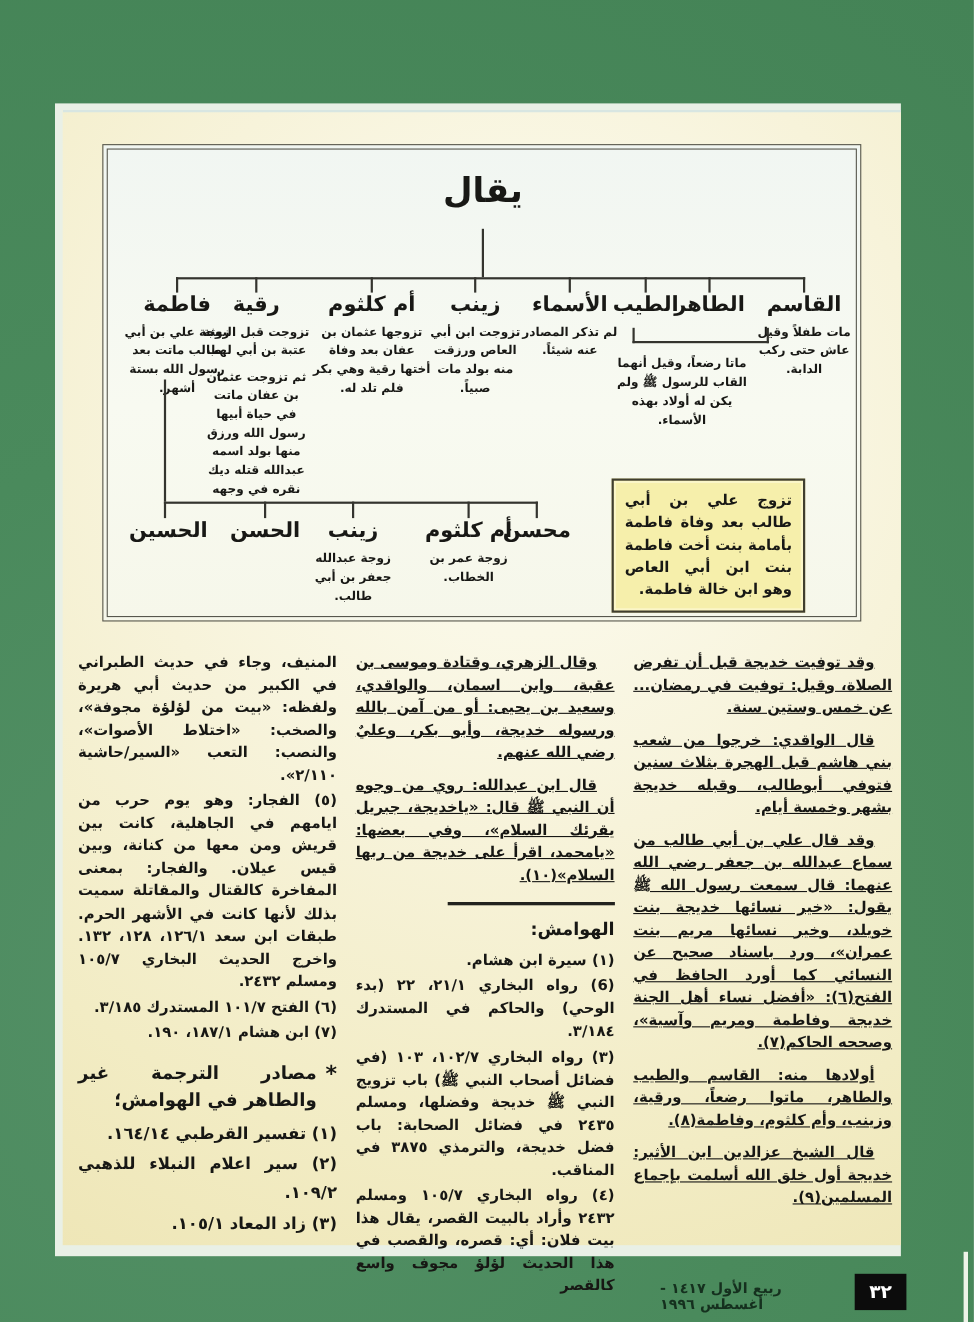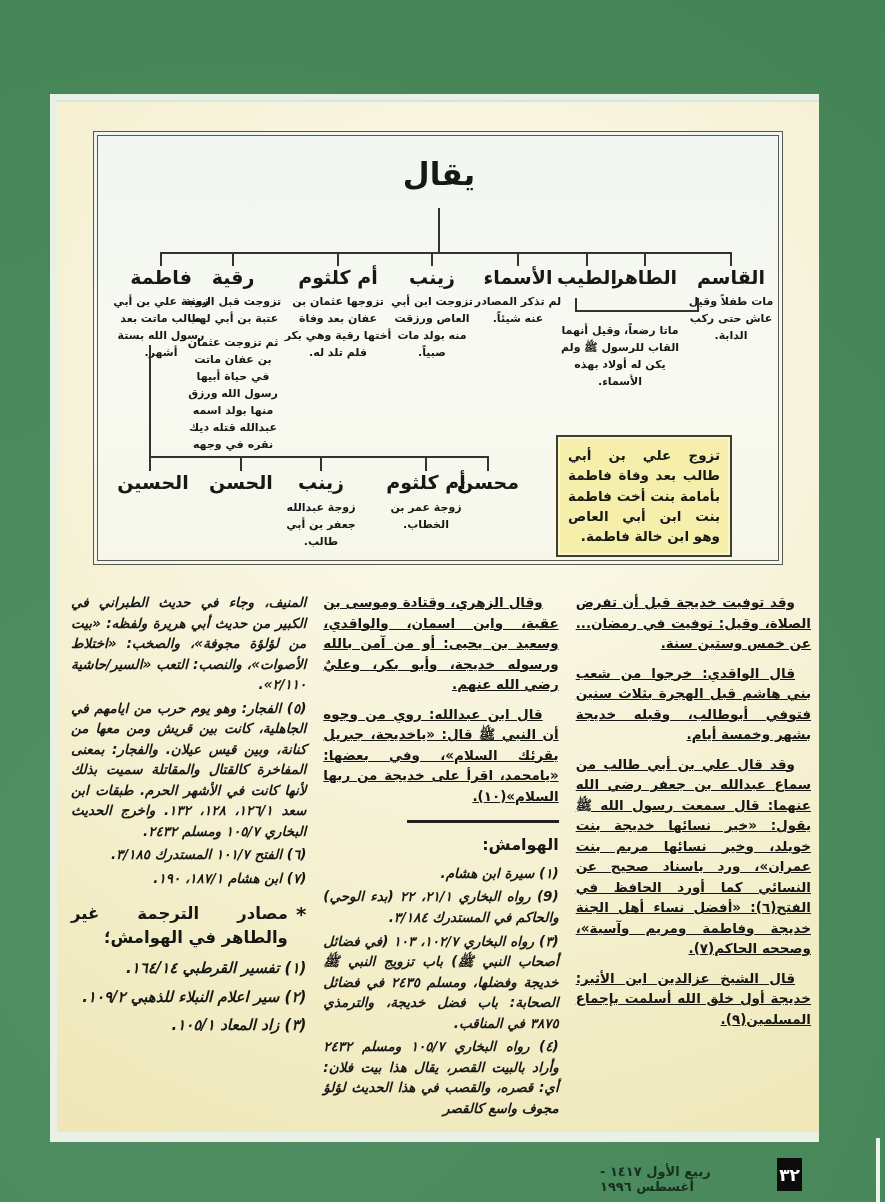--- a/index.html
+++ b/index.html
@@ -59,33 +59,33 @@
     font-size:13.5px; font-weight:bold; line-height:1.5; text-align:justify; color:#181815;
   }
 
   
   .columns {
     position:absolute; left:14px; top:492px; width:740px; height:538px;
     display:flex; gap:17px; direction:rtl; color:#171714;
   }
   .col { flex:1 1 0; font-size:13.5px; font-weight:bold; line-height:1.52; text-align:justify; }
   .col p.para { text-indent:16px; margin-bottom:9px;text-decoration:underline; }
-  .col p.flush { text-indent:0; margin-bottom:3px;font-style:italic; }
+  .col p.flush { text-indent:0; margin-bottom:3px; }
 
   .fn-divider { width:152px; height:2.5px; background:#22221e; margin:14px 0 10px; }
   .fn-title { font-size:16px; font-weight:bold; margin-bottom:6px; }
   .fn-item { margin-bottom:3px; }
 
   .sources-head { display:flex; gap:8px; margin:14px 0 6px; font-size:16.5px; font-weight:bold; line-height:1.45; }
   .sources-head .star { font-size:20px; line-height:1.2; }
   .src-item { font-size:15px; font-weight:bold; line-height:1.7; margin-bottom:4px; }
 
   
   .page-number-box {
-    position:absolute; left:777px; top:1158px; width:25px; height:33px;
+    position:absolute; left:777px; top:1158px; width:47px; height:33px;
     background:#0c0c0c; color:#ffffff; display:flex; align-items:center; justify-content:center;
     font-size:17px; font-weight:bold;
   }
   .issue-date {
     position:absolute; left:600px; top:1164px; width:170px;
     font-size:13px; font-weight:bold; color:#15301e; text-align:left; direction:rtl;
   }
   .edge-accent { position:absolute; left:876px; top:1138px; width:4px; height:64px; background:#eef3e8; }
 </style>
 </head>
@@ -158,30 +158,31 @@
 
       </div>
     </div>
 
     <div class="columns">
 
       <div class="col">
         <p class="para">وقد توفيت خديجة قبل أن تفرض الصلاة، وقيل: توفيت في رمضان... عن خمس وستين سنة.</p>
         <p class="para">قال الواقدي: خرجوا من شعب بني هاشم قبل الهجرة بثلاث سنين فتوفي أبوطالب، وقبله خديجة بشهر وخمسة أيام.</p>
         <p class="para">وقد قال علي بن أبي طالب من سماع عبدالله بن جعفر رضي الله عنهما: قال سمعت رسول الله ﷺ يقول: «خير نسائها خديجة بنت خويلد، وخير نسائها مريم بنت عمران»، ورد باسناد صحيح عن النسائي كما أورد الحافظ في الفتح(٦): «أفضل نساء أهل الجنة خديجة وفاطمة ومريم وآسية»، وصححه الحاكم(٧).</p>
+        <p class="para">أولادها منه: القاسم والطيب والطاهر، ماتوا رضعاً، ورقية، وزينب، وأم كلثوم، وفاطمة(٨).</p>
         <p class="para">قال الشيخ عزالدين ابن الأثير: خديجة أول خلق الله أسلمت بإجماع المسلمين(٩).</p>
       </div>
 
       <div class="col">
         <p class="para">وقال الزهري، وقتادة وموسى بن عقبة، وابن اسمان، والواقدي، وسعيد بن يحيى: أو من آمن بالله ورسوله خديجة، وأبو بكر، وعليٌ رضي الله عنهم.</p>
         <p class="para">قال ابن عبدالله: روي من وجوه أن النبي ﷺ قال: «ياخديجة، جبريل يقرئك السلام»، وفي بعضها: «يامحمد، اقرأ على خديجة من ربها السلام»(١٠).</p>
         <div class="fn-divider"></div>
         <div class="fn-title">الهوامش:</div>
         <p class="flush fn-item">(١) سيرة ابن هشام.</p>
-        <p class="flush fn-item">(9) رواه البخاري ٢١/١، ٢٢ (بدء الوحي) والحاكم في المستدرك ٣/١٨٤.</p>
+        <p class="flush fn-item">(6) رواه البخاري ٢١/١، ٢٢ (بدء الوحي) والحاكم في المستدرك ٣/١٨٤.</p>
         <p class="flush fn-item">(٣) رواه البخاري ١٠٢/٧، ١٠٣ (في فضائل أصحاب النبي ﷺ) باب تزويج النبي ﷺ خديجة وفضلها، ومسلم ٢٤٣٥ في فضائل الصحابة: باب فضل خديجة، والترمذي ٣٨٧٥ في المناقب.</p>
         <p class="flush fn-item">(٤) رواه البخاري ١٠٥/٧ ومسلم ٢٤٣٢ وأراد بالبيت القصر، يقال هذا بيت فلان: أي: قصره، والقصب في هذا الحديث لؤلؤ مجوف واسع كالقصر</p>
       </div>
 
       <div class="col">
         <p class="flush">المنيف، وجاء في حديث الطبراني في الكبير من حديث أبي هريرة ولفظه: «بيت من لؤلؤة مجوفة»، والصخب: «اختلاط الأصوات»، والنصب: التعب «السير/حاشية ٢/١١٠».</p>
         <p class="flush fn-item">(٥) الفجار: وهو يوم حرب من ايامهم في الجاهلية، كانت بين قريش ومن معها من كنانة، وبين قيس عيلان. والفجار: بمعنى المفاخرة كالقتال والمقاتلة سميت بذلك لأنها كانت في الأشهر الحرم. طبقات ابن سعد ١٢٦/١، ١٢٨، ١٣٢. واخرج الحديث البخاري ١٠٥/٧ ومسلم ٢٤٣٢.</p>
         <p class="flush fn-item">(٦) الفتح ١٠١/٧ المستدرك ٣/١٨٥.</p>
         <p class="flush fn-item">(٧) ابن هشام ١٨٧/١، ١٩٠.</p>
         <div class="sources-head">

